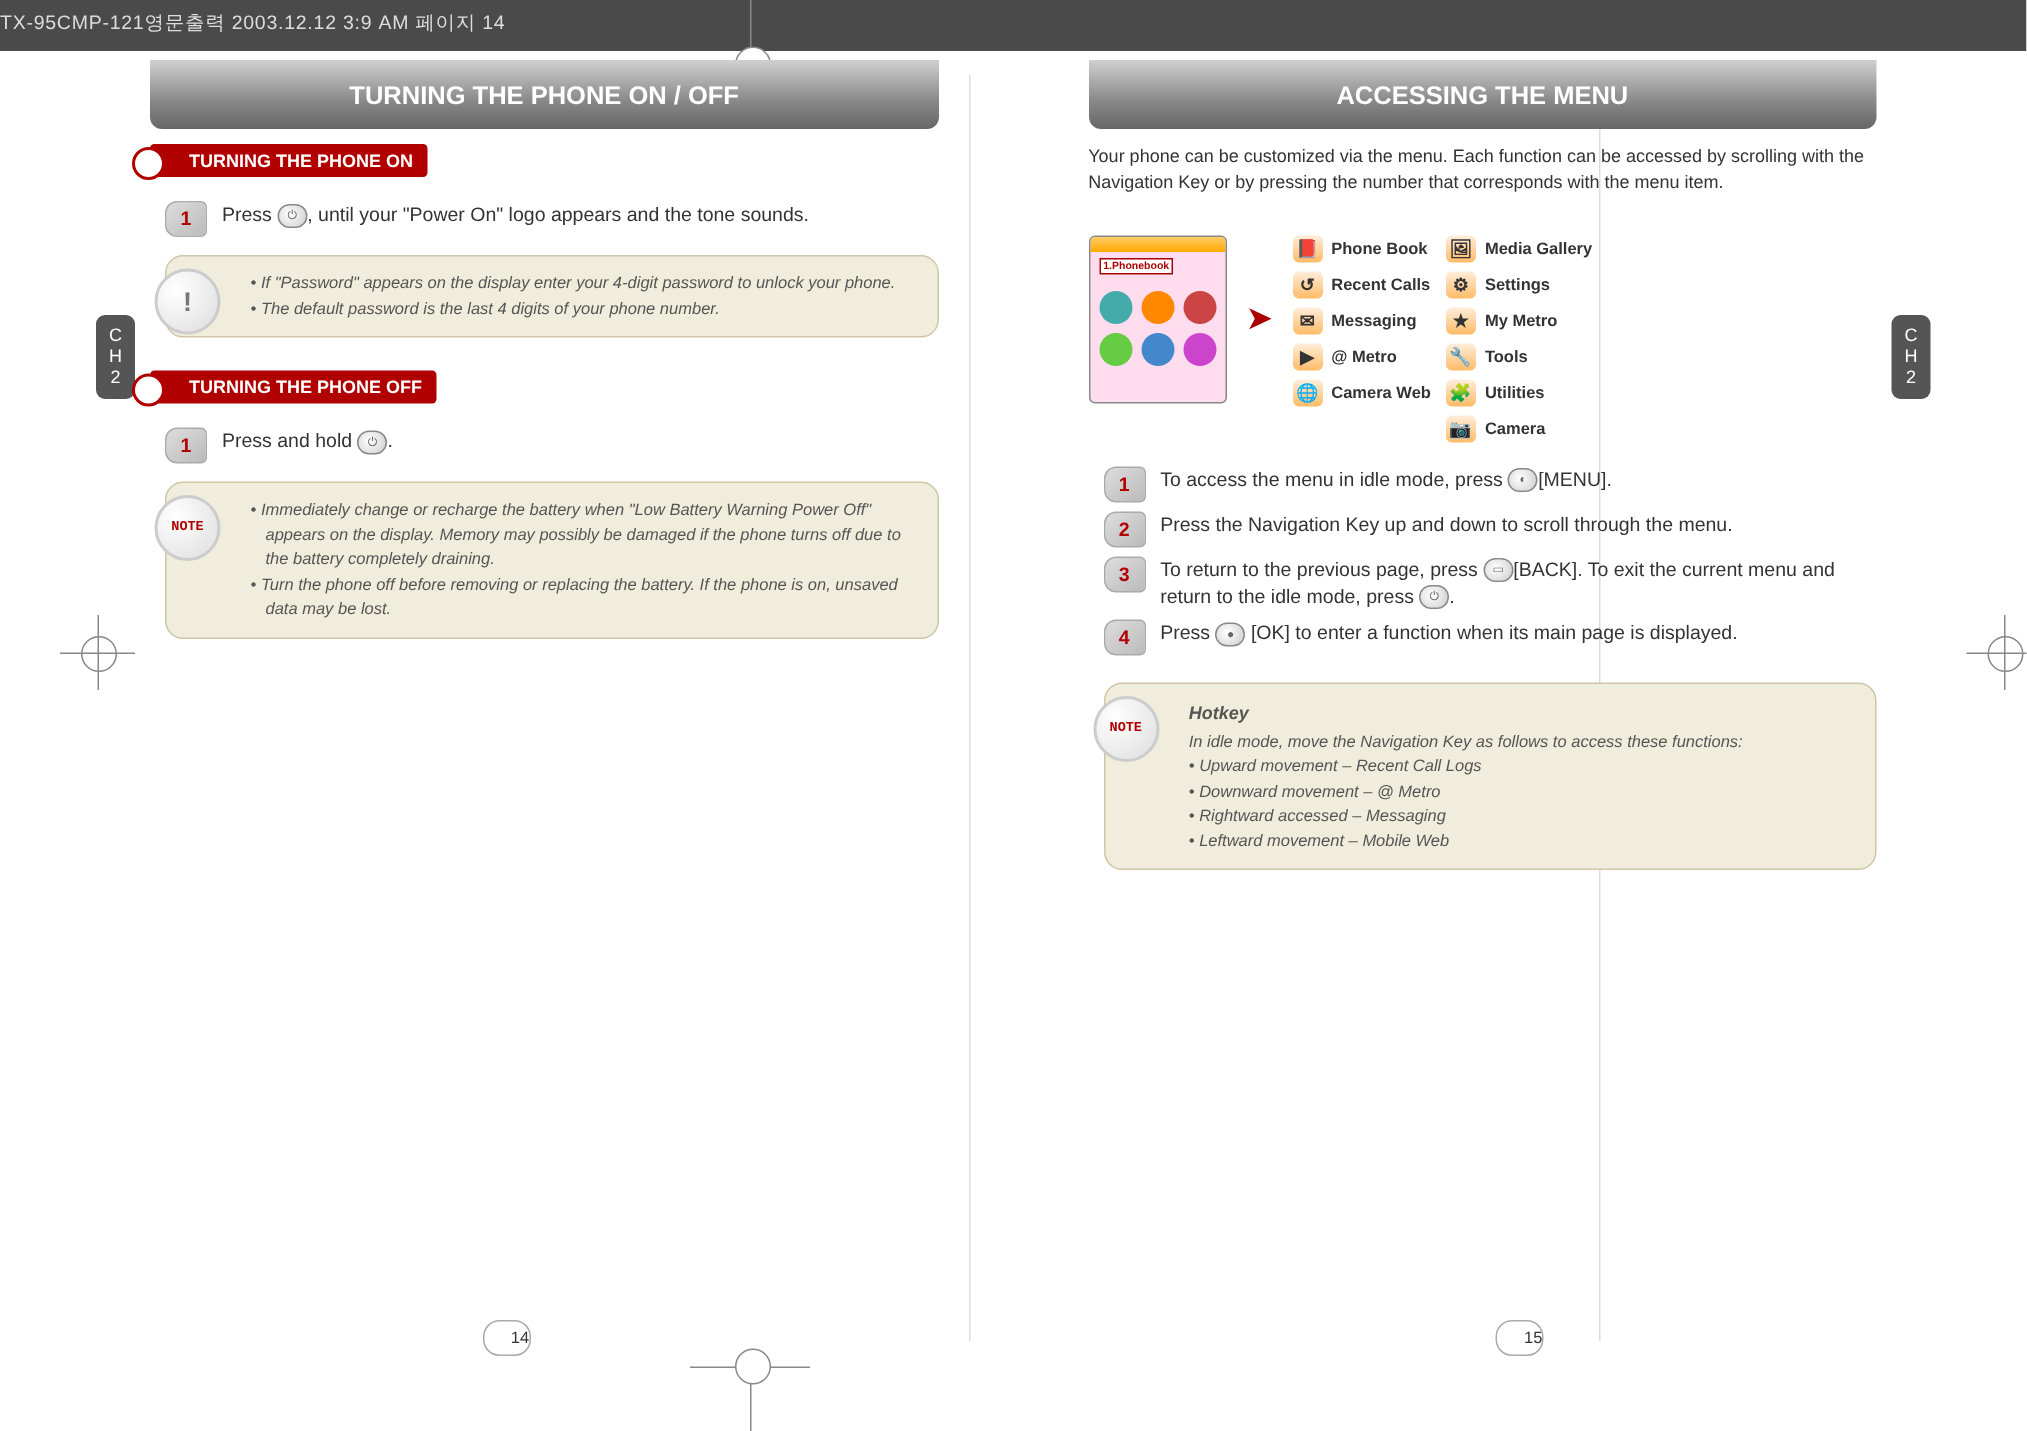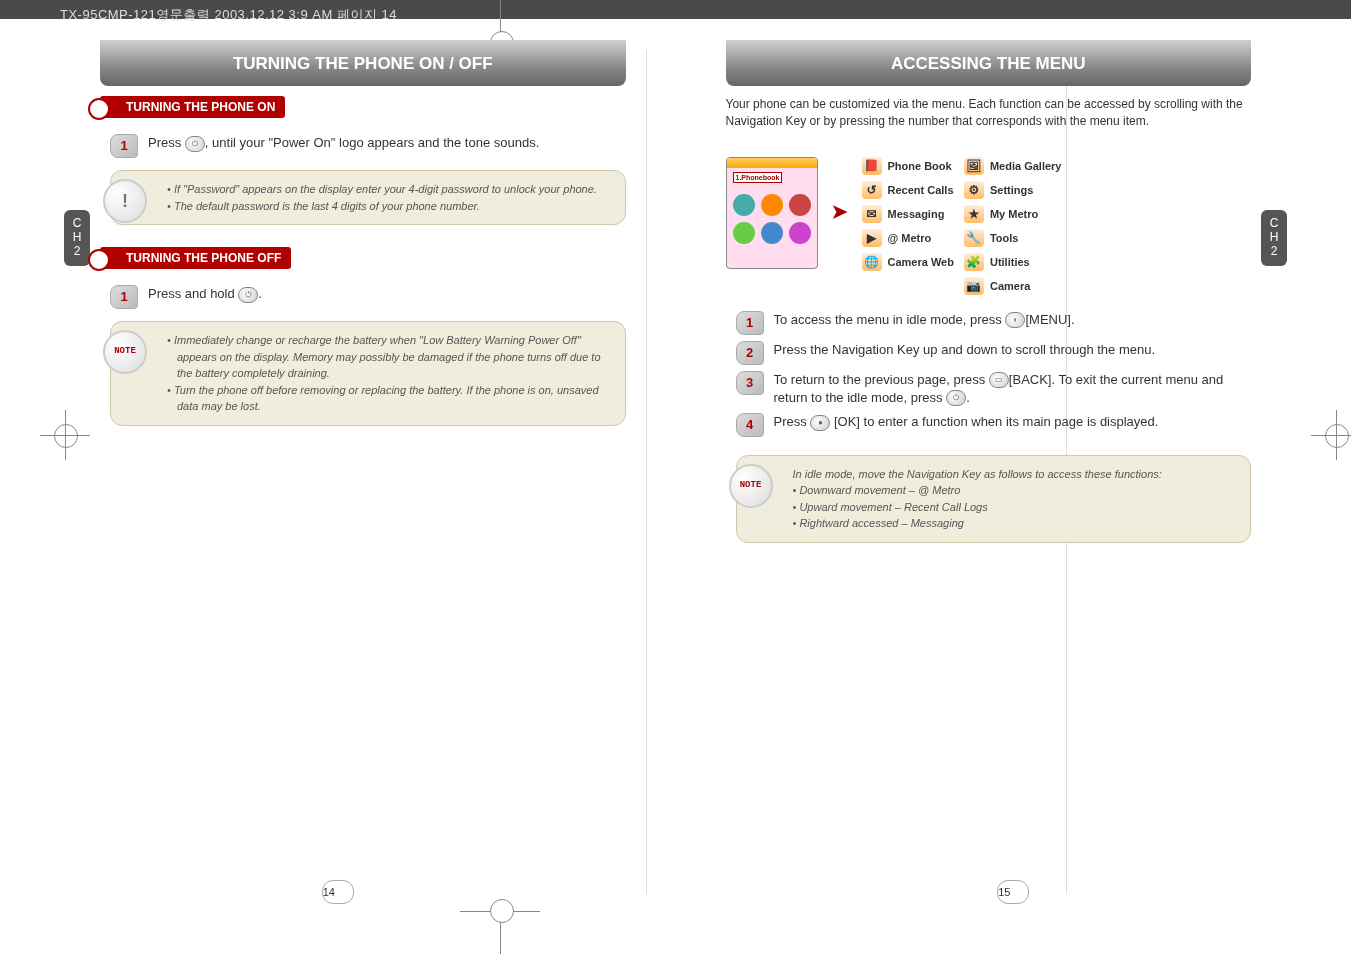--- a/index.html
+++ b/index.html
@@ -10,26 +10,25 @@
     height: 954px;
     background: #fff;
     position: relative;
     color: #333;
   }
   .header-strip {
     position: absolute;
     top: 0;
     left: 0;
     right: 0;
-    height: 19px;
+    height: 34px;
     background: #4a4a4a;
     color: #ddd;
     font-size: 13px;
     line-height: 30px;
-    padding-left: 60px;
     letter-spacing: 0.5px;
   }
   .crop-top-v { position: absolute; top: 0; left: 500px; width: 1px; height: 42px; background: #888; }
   .crop-top-h { position: absolute; top: 42px; left: 460px; width: 80px; height: 1px; background: #888; }
   .crop-top-circle { position: absolute; top: 31px; left: 490px; width: 22px; height: 22px; border: 1px solid #888; border-radius: 50%; background: #fff;}
   .crop-bot-v { position: absolute; bottom: 0; left: 500px; width: 1px; height: 42px; background: #888; }
   .crop-bot-h { position: absolute; bottom: 42px; left: 460px; width: 80px; height: 1px; background: #888; }
   .crop-bot-circle { position: absolute; bottom: 31px; left: 490px; width: 22px; height: 22px; border: 1px solid #888; border-radius: 50%; background: #fff;}
   .crop-left { position: absolute; top: 420px; left: 40px; }
   .crop-right { position: absolute; top: 420px; right: 40px; }
@@ -235,21 +234,21 @@
   .hotkey-title { font-weight: bold; font-style: italic; font-size: 12px; margin-bottom:3px;}
   .page-num {
     position: absolute;
     bottom: 50px;
     left: 50%;
     transform: translateX(-50%);
     width: 30px;
     height: 22px;
     border: 1px solid #aaa;
     border-radius: 11px;
-    text-align: left;
+    text-align: right;
     line-height: 22px;
     font-size: 11px;
     background: #fff;
   }
   .gutter-line {
     position: absolute;
     top: 30px;
     bottom: 0;
     left: 50%;
     width: 280px;
@@ -408,22 +407,24 @@
       <div class="step-badge">3</div>
       <div class="step-text">To return to the previous page, press <span class="key-icon">▭</span>[BACK]. To exit the current menu and return to the idle mode, press <span class="key-icon">⏻</span>.</div>
     </div>
     <div class="step">
       <div class="step-badge">4</div>
       <div class="step-text">Press <span class="key-icon">●</span> [OK] to enter a function when its main page is displayed.</div>
     </div>
 
     <div class="note-box" style="margin-top:18px;">
       <div class="note-badge small-text">NOTE</div>
+      <div class="hotkey-title">Hotkey</div>
       <div>In idle mode, move the Navigation Key as follows to access these functions:</div>
+      <span class="bullet">• <span>Upward movement – Recent Call Logs</span></span>
       <span class="bullet">• <span>Downward movement – @ Metro</span></span>
-      <span class="bullet">• <span>Upward movement – Recent Call Logs</span></span>
       <span class="bullet">• <span>Rightward accessed – Messaging</span></span>
+      <span class="bullet">• <span>Leftward movement – Mobile Web</span></span>
     </div>
 
     <div class="page-num">15</div>
   </div>
 
 </div>
 
 </body></html>

